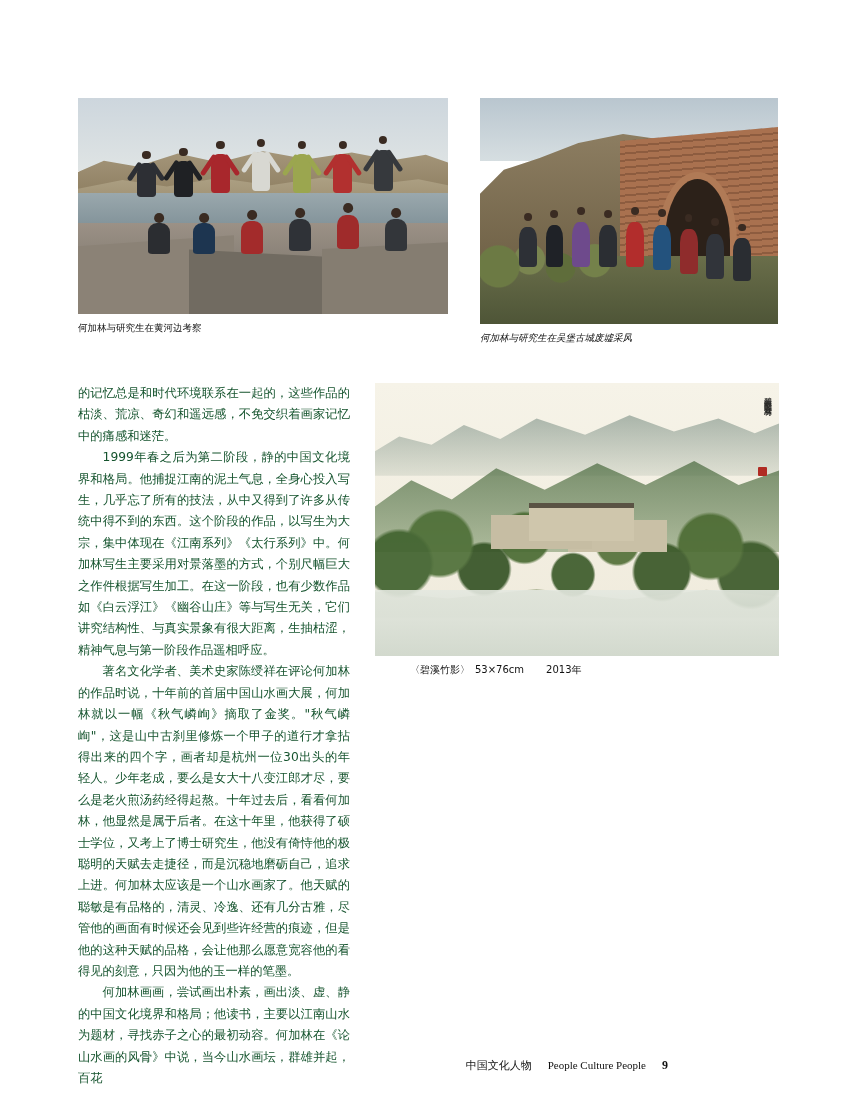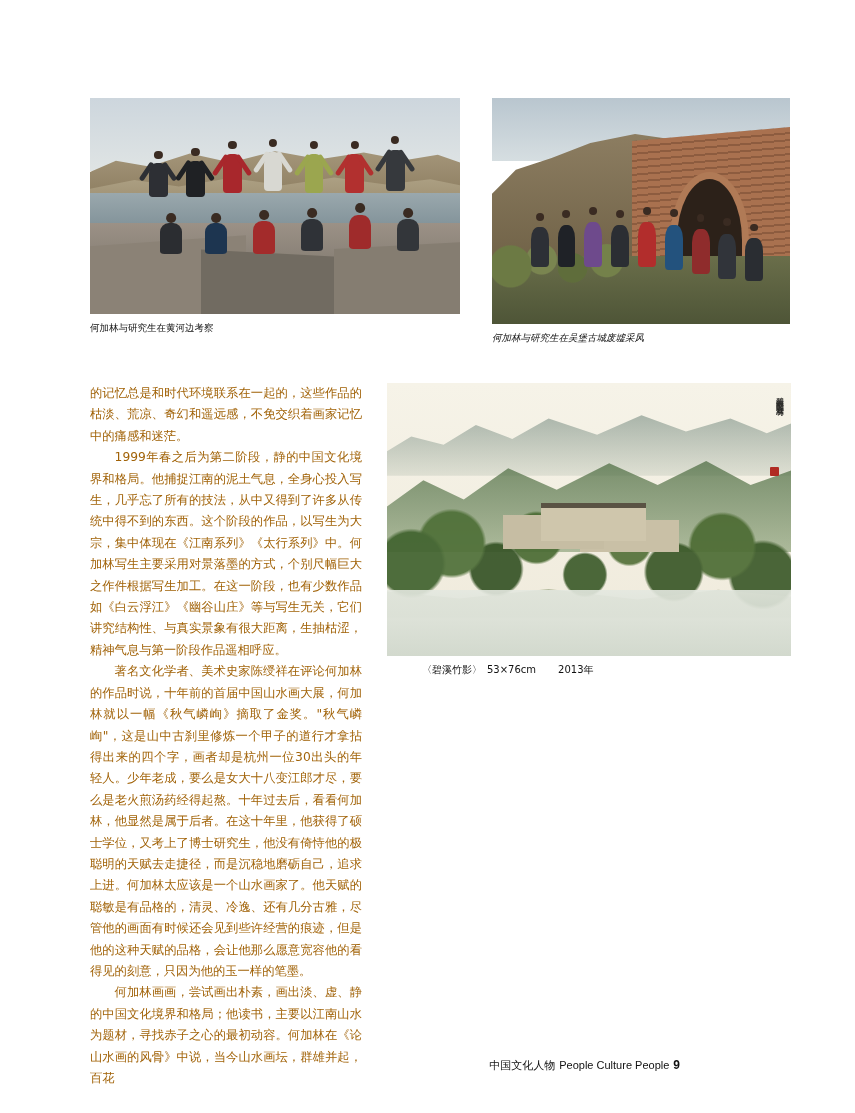--- a/index.html
+++ b/index.html
@@ -11,21 +11,21 @@
     height: 1113px;
     background: #ffffff;
     font-family: "Liberation Sans", sans-serif;
     color: #1a1a1a;
     position: relative;
     overflow: hidden;
   }
 
   .page {
     position: absolute;
-    left: 12px; top: 0;
+    left: 0; top: 0;
     width: 746px;
     height: 1113px;
   }
 
   
   .photo-row {
     position: absolute;
     left: 78px;
     top: 98px;
     width: 700px;
@@ -138,21 +138,21 @@
 
   
   .text-col {
     position: absolute;
     left: 78px;
     top: 383px;
     width: 272px;
     font-family: "DejaVu Sans", "Liberation Sans", sans-serif;
     font-size: 12.3px;
     line-height: 21.4px;
-    color: #a16207;
+    color: #14532d;
     text-align: justify;
   }
   .text-col p { margin: 0; }
   .text-col p.indent { text-indent: 2em; }
 
   
   .art-col {
     position: absolute;
     left: 375px;
     top: 383px;
@@ -276,24 +276,24 @@
       linear-gradient(88deg, transparent 0 40%, rgba(176,46,36,.7) 42% 70%, transparent 72%);
   }
 
   
   .footer {
     position: absolute;
     right: 78px;
     bottom: 40px;
     font-size: 11px;
     color: #111;
-    font-family: Liberation Sans, sans-serif;
+    font-family: Liberation Serif, serif;
     display: flex;
     align-items: baseline;
-    gap: 4px;
+    gap: 16px;
   }
   .footer .pagenum { font-weight: bold; font-size: 12px; }
 </style>
 </head>
 <body>
 
 <div class="page">
 
   <div class="photo-row">
 

